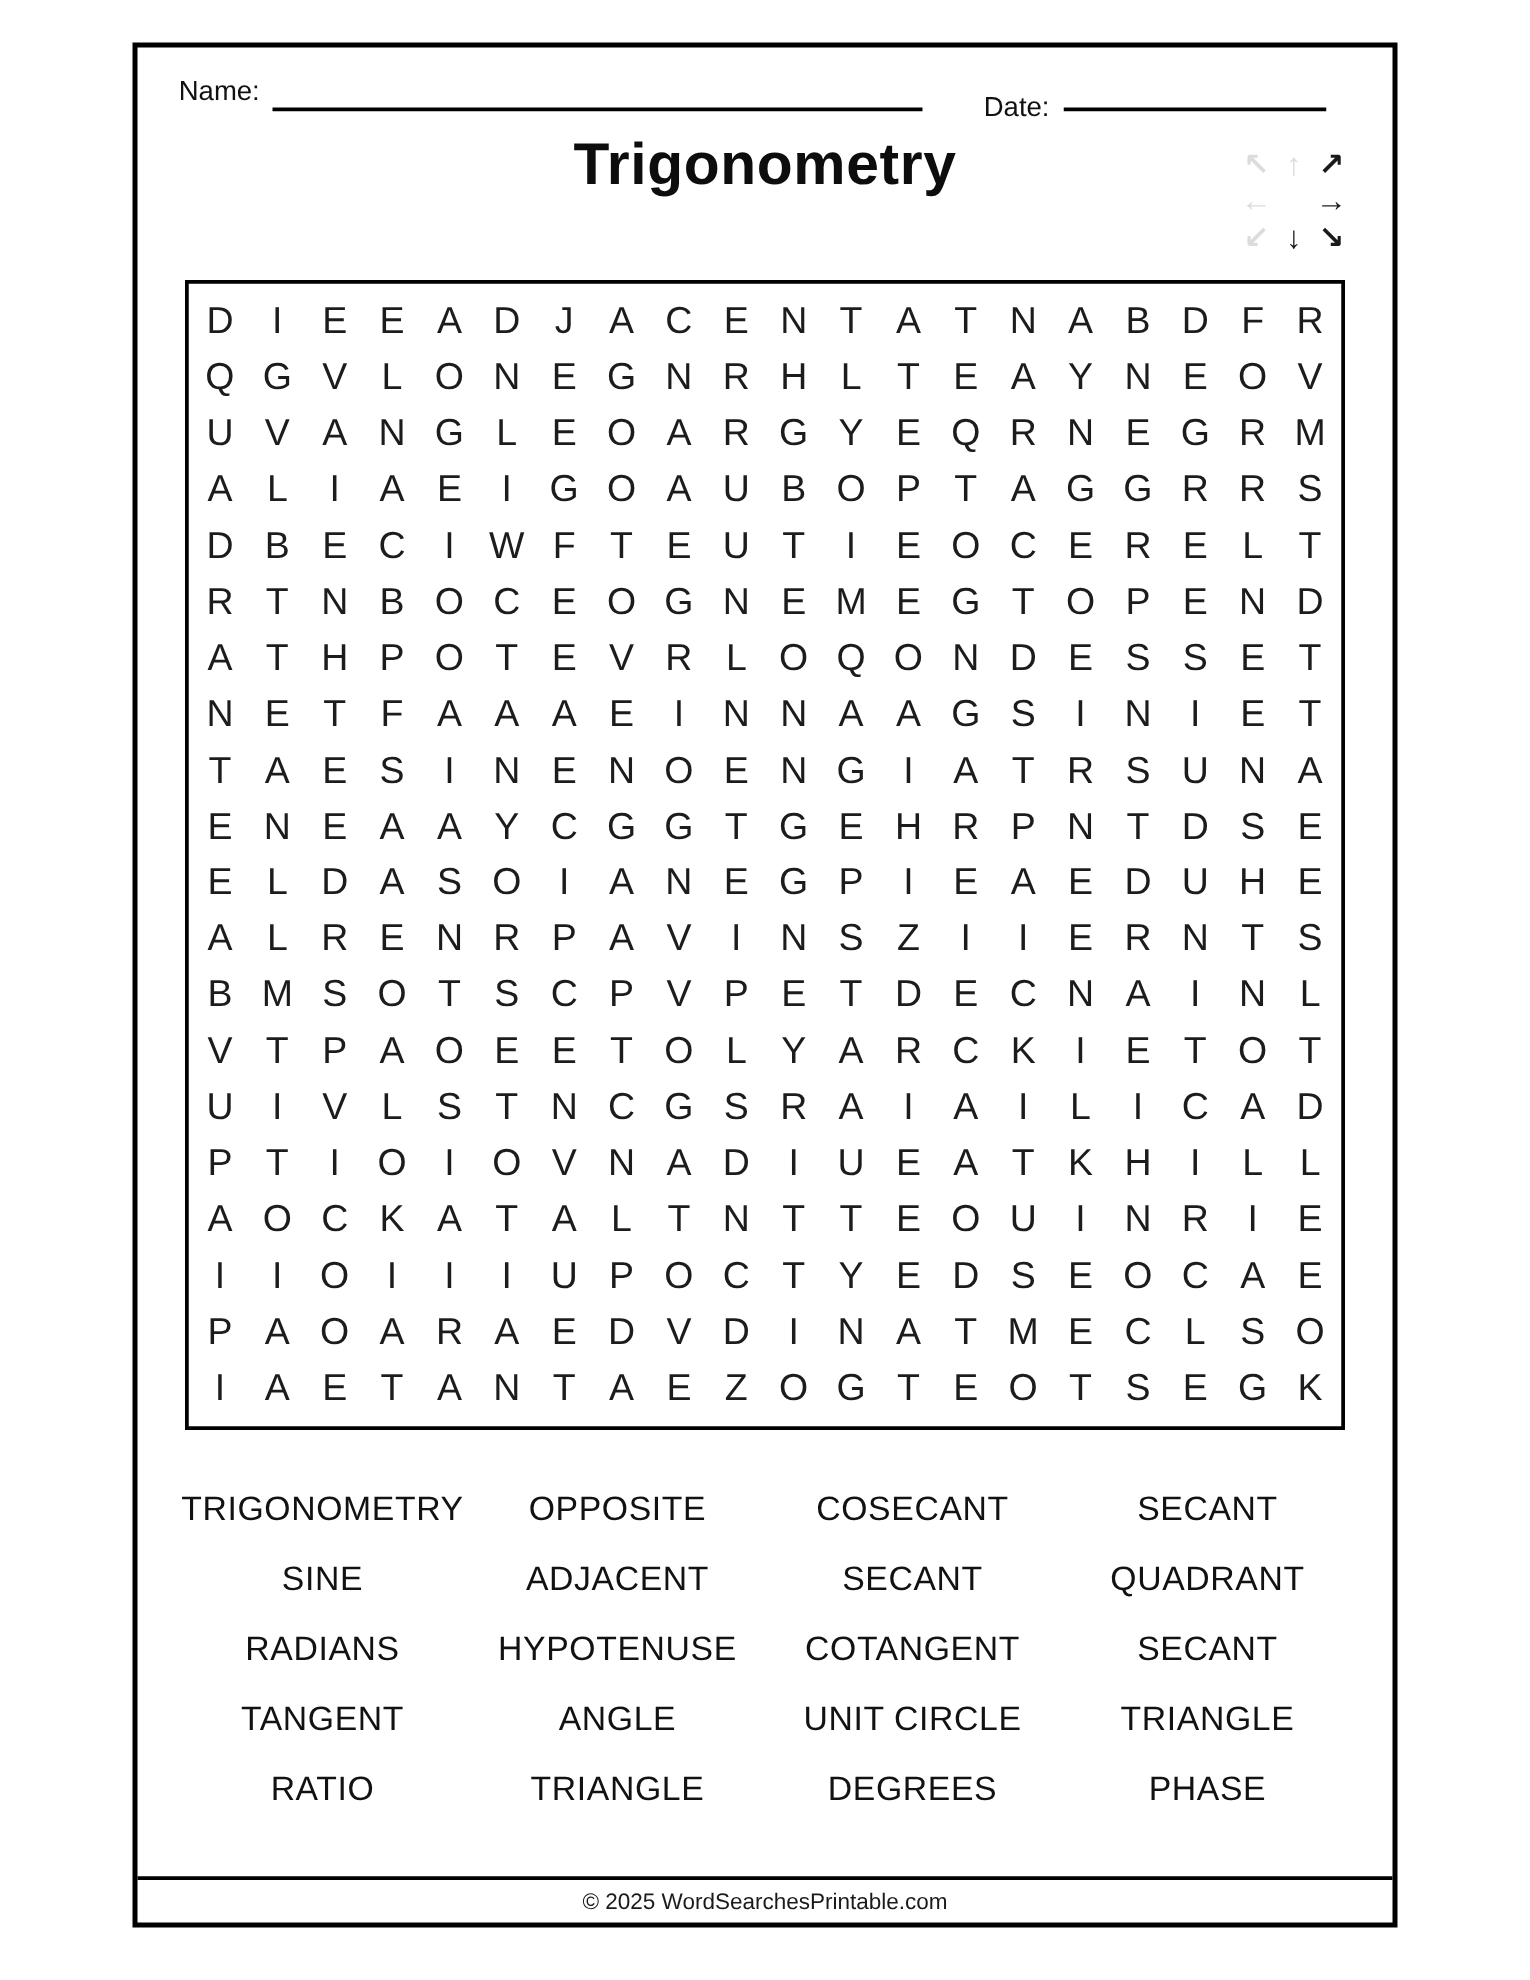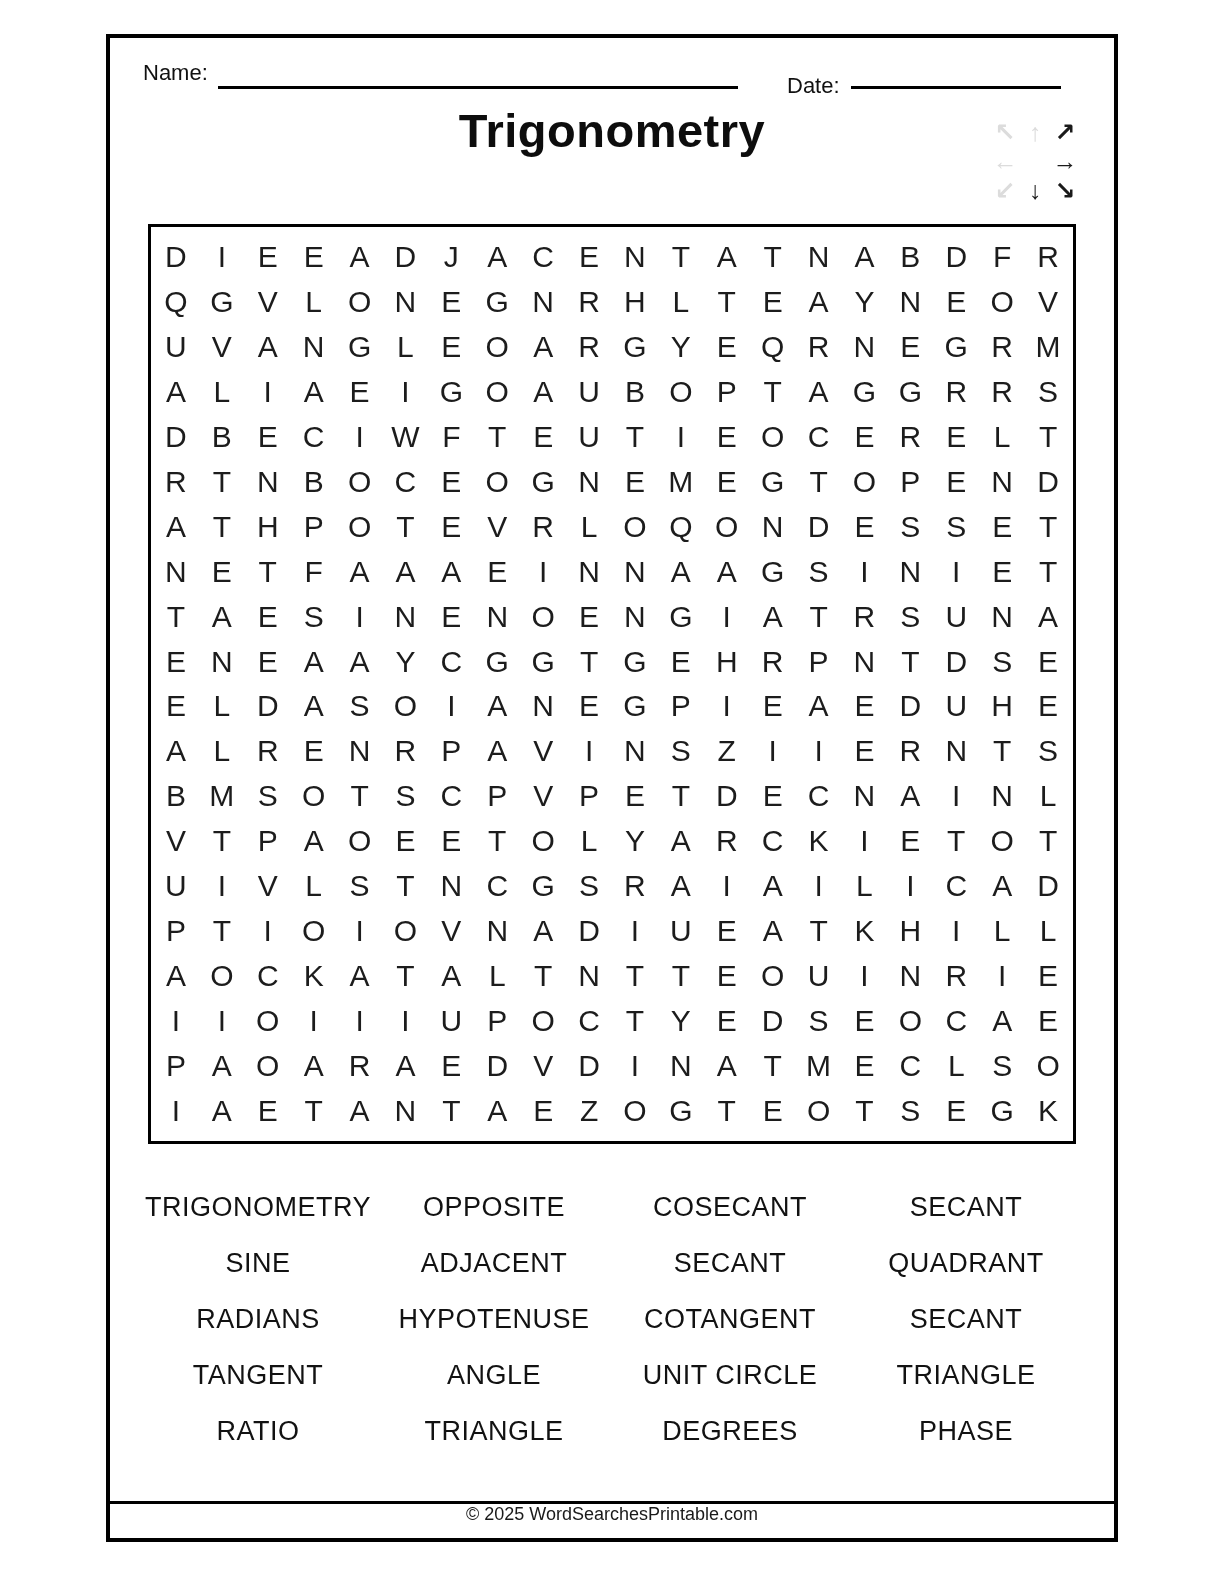--- a/index.html
+++ b/index.html
@@ -106,21 +106,21 @@
     white-space: nowrap;
   }
 
   
   .footer {
     position: absolute;
     left: 110px; top: 1501px;
     width: 1004px; height: 37px;
     border-top: 3px solid #000;
     display: flex;
-    align-items: flex-start;
+    align-items: center;
     justify-content: center;
   }
   .footer-text {
     font-size: 18px;
     color: #1a1a1a;
   }
 </style>
 </head>
 <body>
 

